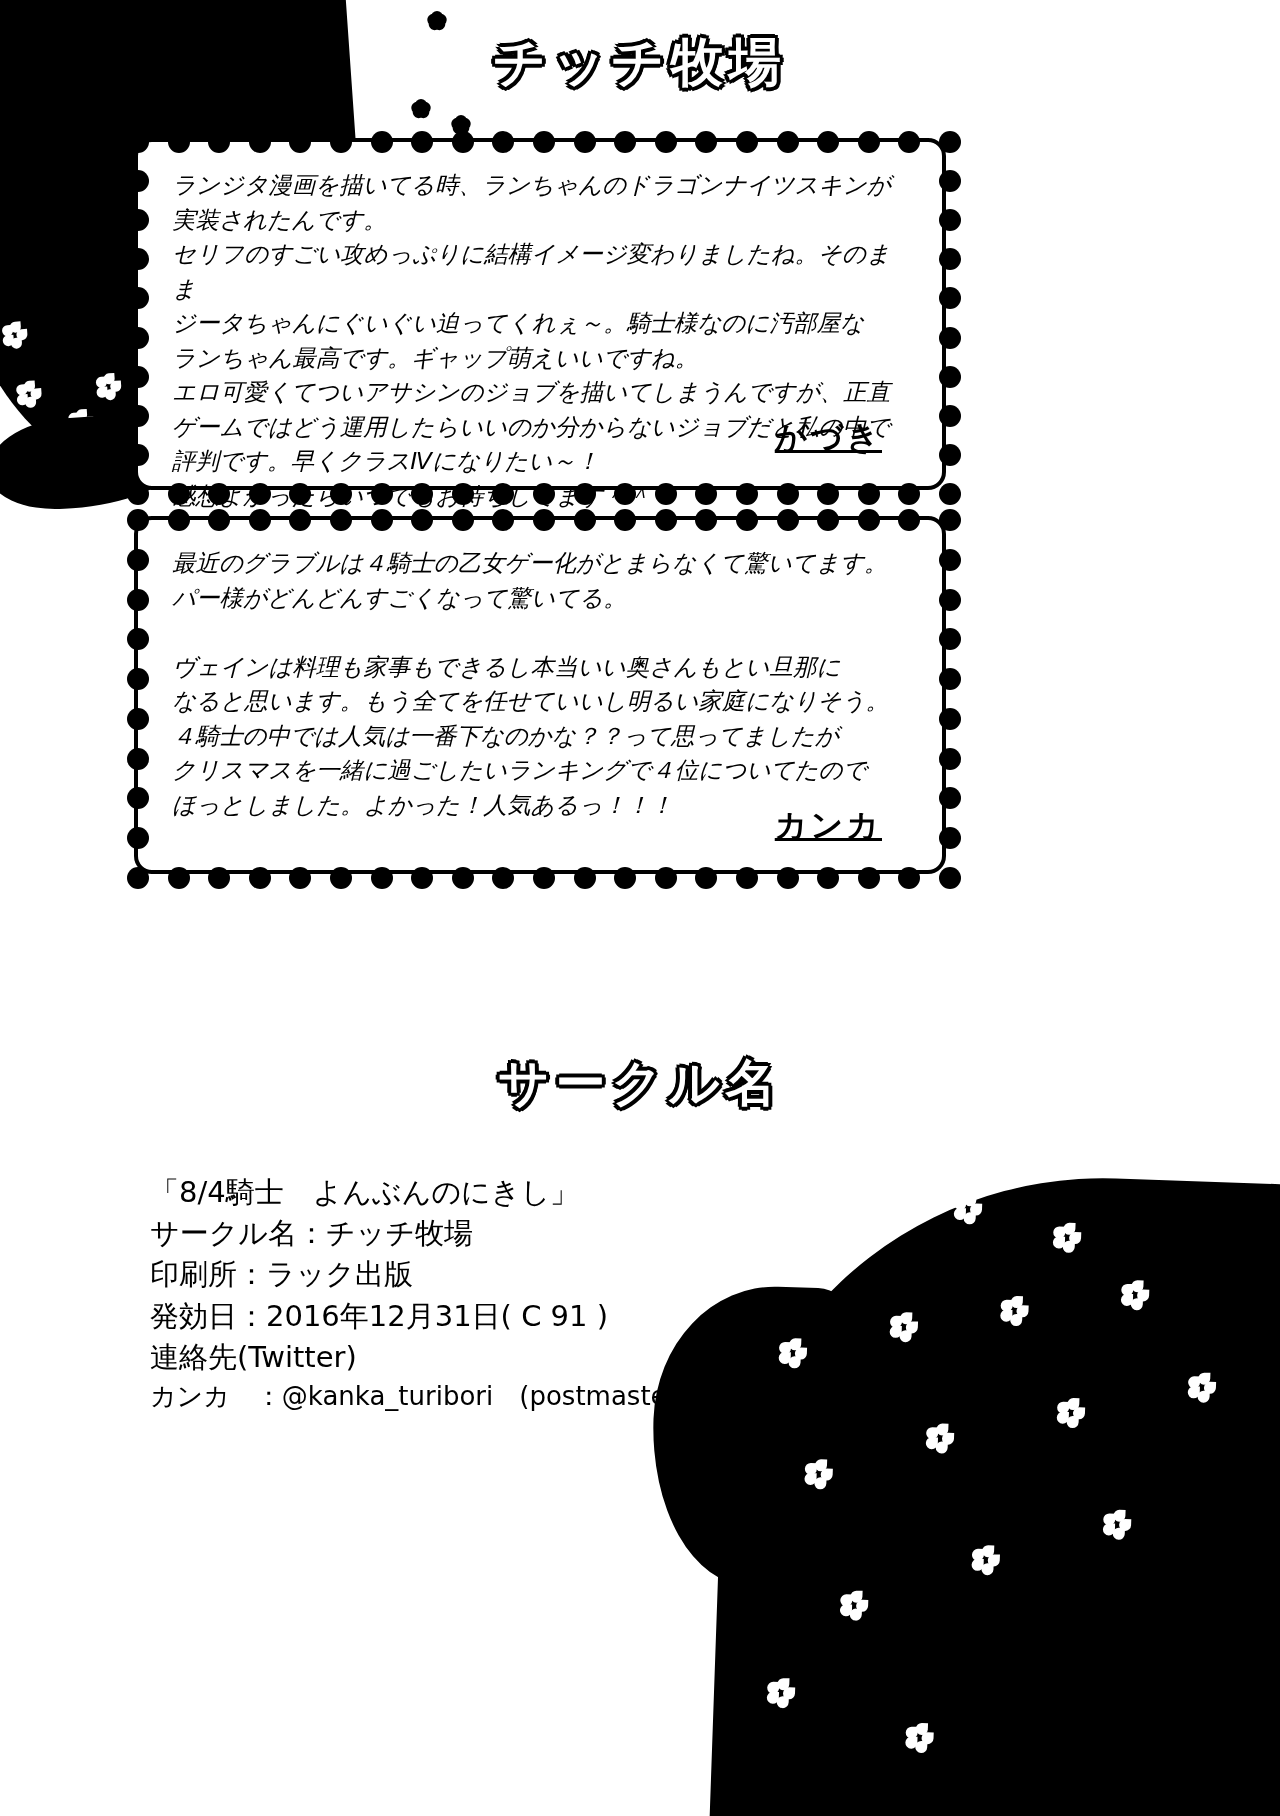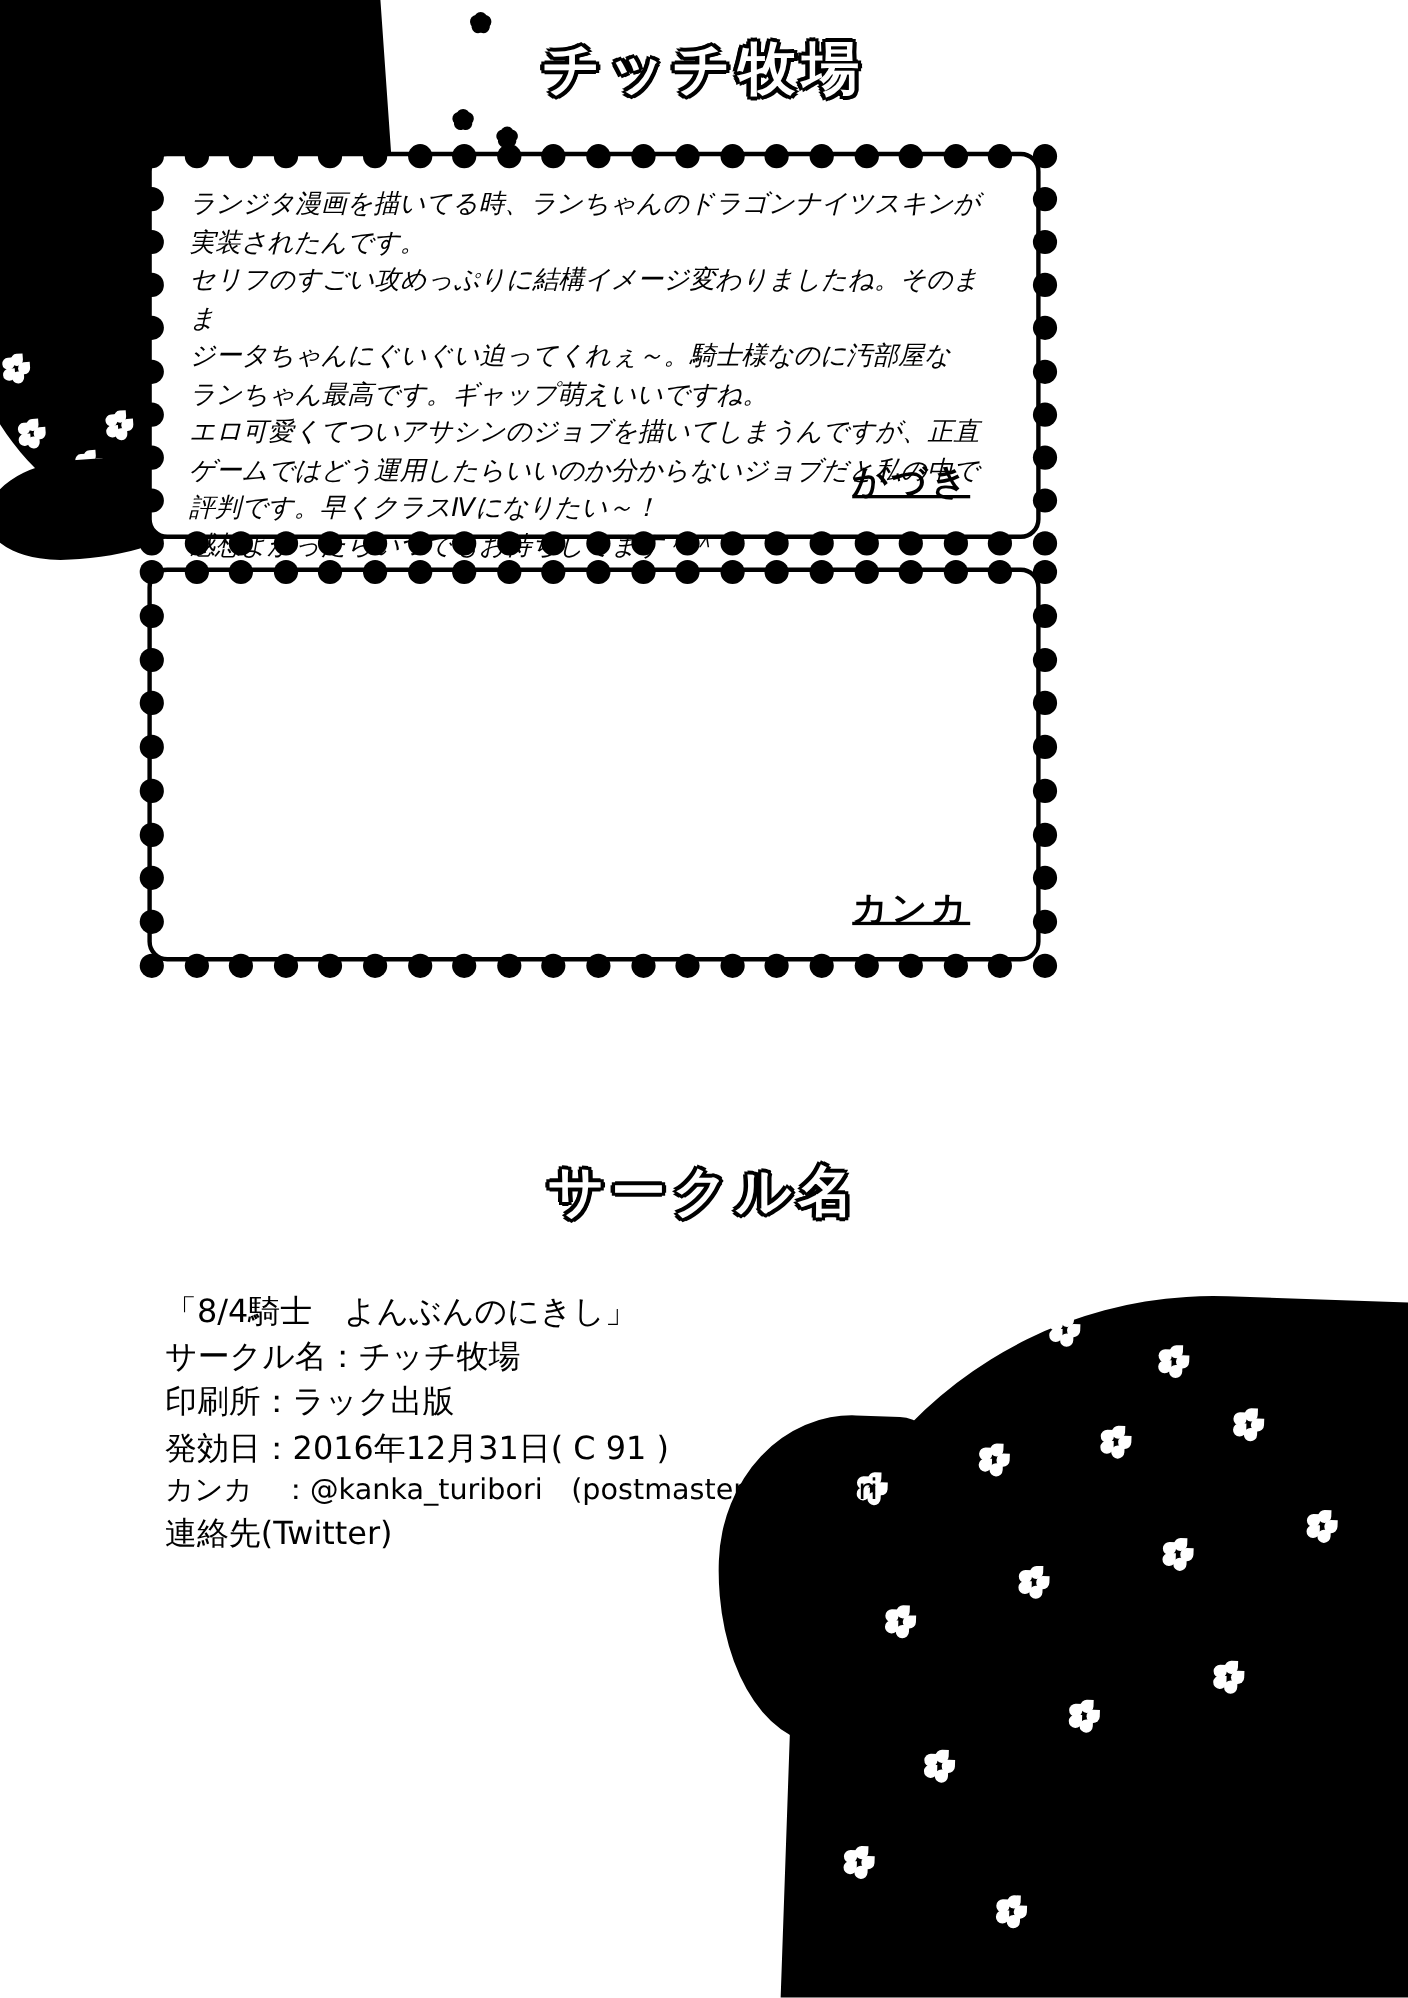--- a/index.html
+++ b/index.html
@@ -441,23 +441,31 @@
       <div class="dot" style="left: 801px; top: 148.111px;"></div>
       <div class="dot" style="left: -11px; top: 187.889px;"></div>
       <div class="dot" style="left: 801px; top: 187.889px;"></div>
       <div class="dot" style="left: -11px; top: 227.667px;"></div>
       <div class="dot" style="left: 801px; top: 227.667px;"></div>
       <div class="dot" style="left: -11px; top: 267.444px;"></div>
       <div class="dot" style="left: 801px; top: 267.444px;"></div>
       <div class="dot" style="left: -11px; top: 307.222px;"></div>
       <div class="dot" style="left: 801px; top: 307.222px;"></div>
     </div>
+  <div class="note-text">最近のグラブルは４騎士の乙女ゲー化がとまらなくて驚いてます。
+パー様がどんどんすごくなって驚いてる。
+
+ヴェインは料理も家事もできるし本当いい奥さんもとい旦那に
+なると思います。もう全てを任せていいし明るい家庭になりそう。
+４騎士の中では人気は一番下なのかな？？って思ってましたが
+クリスマスを一緒に過ごしたいランキングで４位についてたので
+ほっとしました。よかった！人気あるっ！！！</div>
   <div class="signature">カンカ</div>
 </div>
 
 <div id="colophon">
   <div class="line">「8/4騎士　よんぶんのにきし」</div>
   <div class="line">サークル名：チッチ牧場</div>
   <div class="line">印刷所：ラック出版</div>
   <div class="line">発効日：2016年12月31日( C 91 )</div>
+  <div class="line">連絡先(Twitter)</div>
   <div class="line small">カンカ　：@kanka_turibori　(postmaster@turibori.sakura.ne.jp)</div>
-  <div class="line">連絡先(Twitter)</div>
 </div>
 
 </body></html>

